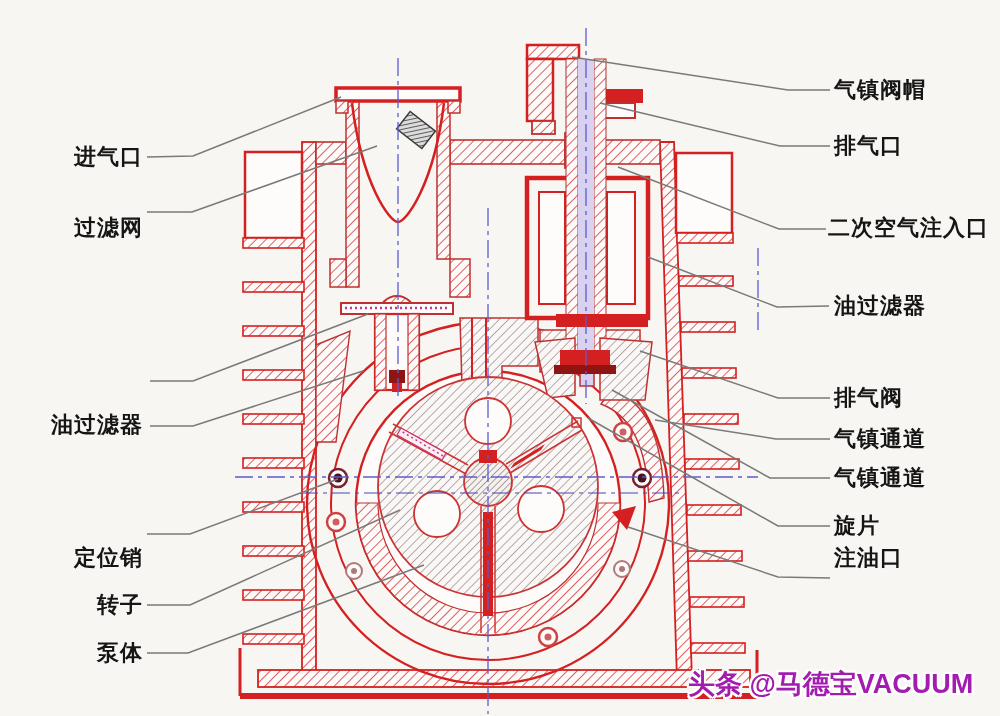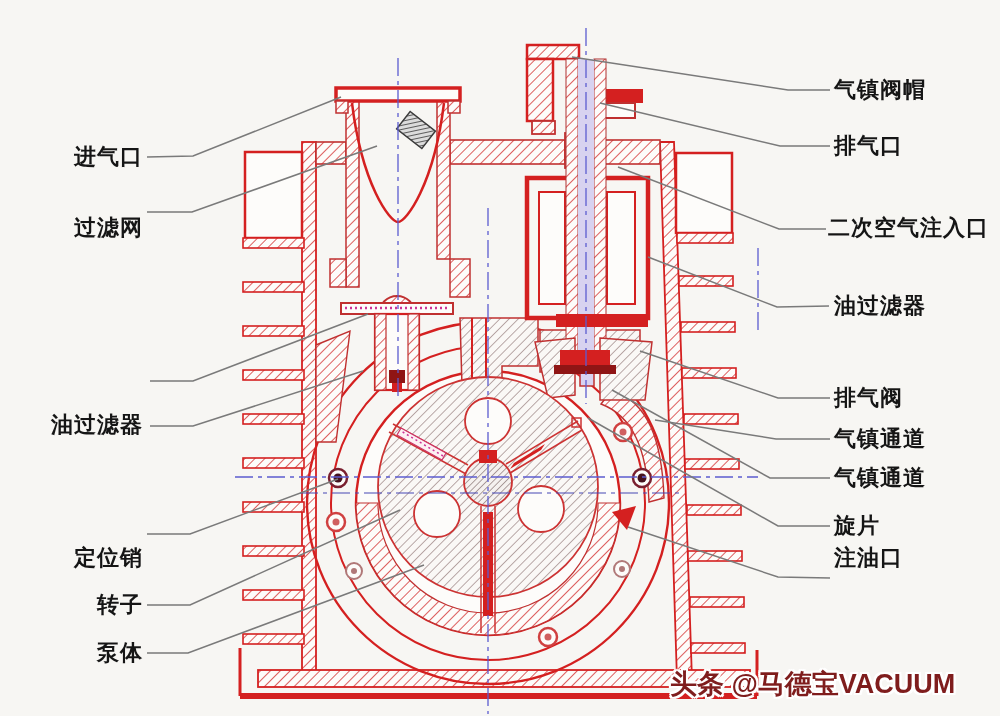--- a/index.html
+++ b/index.html
@@ -9,22 +9,22 @@
     font-family:"Liberation Sans","DejaVu Sans",sans-serif;
   }
   #stage svg{position:absolute;left:0;top:0;}
   .lbl{
     position:absolute;font-size:22px;font-weight:700;color:#151515;
     letter-spacing:1px;white-space:nowrap;line-height:28px;
   }
   .lbl.left{right:857px;}
   .lbl.right{left:834px;text-align:left;}
   #watermark{
-    position:absolute;left:670px;top:666px;
-    font-size:27px;font-weight:700;color:#7f1d1d;white-space:nowrap;
+    position:absolute;left:688px;top:666px;
+    font-size:27px;font-weight:700;color:#a21caf;white-space:nowrap;
     text-shadow:-2px -2px 0 #fff,2px -2px 0 #fff,-2px 2px 0 #fff,
                  2px 2px 0 #fff,0 2px 0 #fff,2px 0 0 #fff,0 -2px 0 #fff,-2px 0 0 #fff;
   }
 </style>
 </head>
 <body>
 
 <div id="stage">
 
 <svg width="1000" height="716" viewBox="0 0 1000 716">

